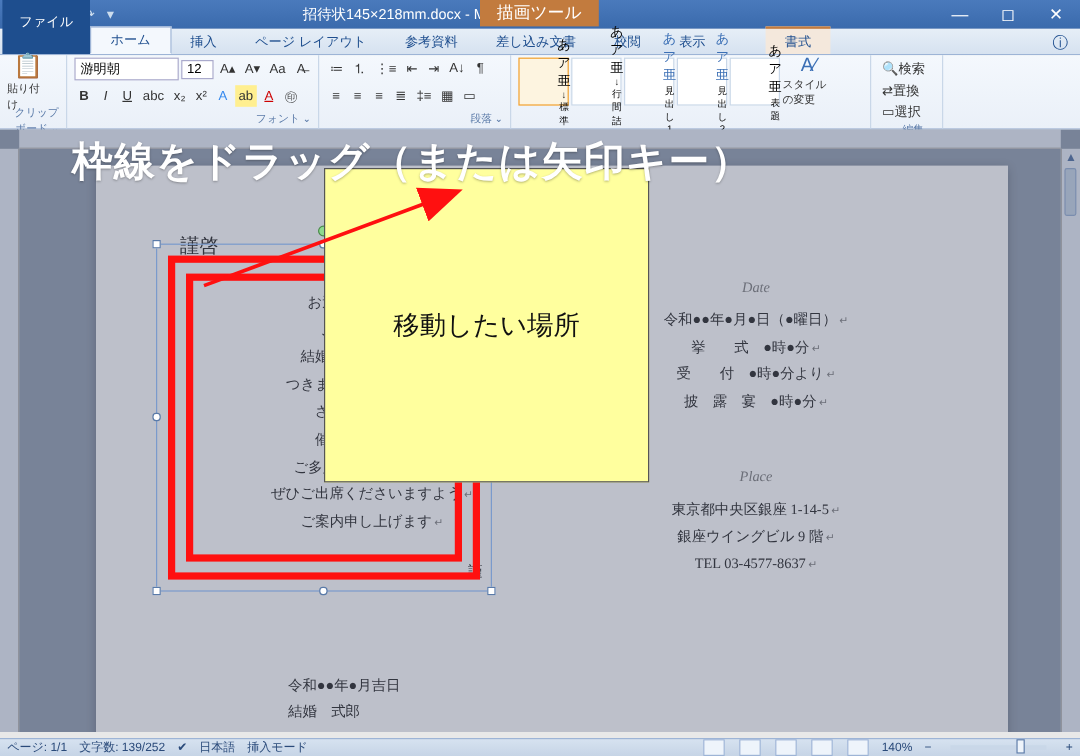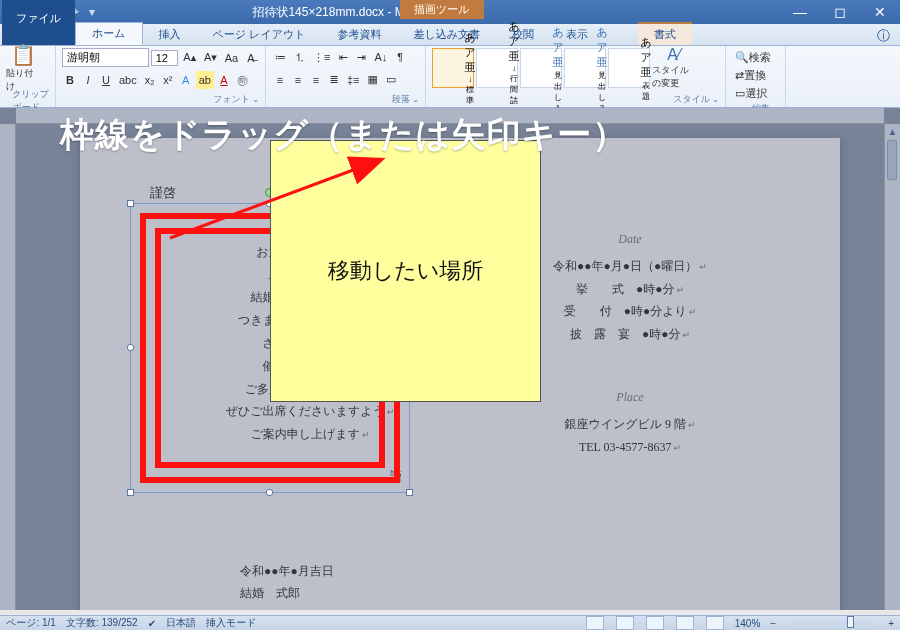--- a/index.html
+++ b/index.html
@@ -4,21 +4,21 @@
 <style>
   * { box-sizing: border-box; margin: 0; padding: 0; }
   body { font-family: "MS PGothic", "Meiryo", sans-serif; font-size: 11px; background: #e8e8e8; width: 900px; height: 630px; overflow: hidden; position: relative; }
   
   
   .titlebar { height: 24px; background: linear-gradient(#4a7abc, #3a6aac); display: flex; align-items: center; color: #fff; font-size: 12px; padding-left: 4px; }
   .titlebar .icon-box { width: 18px; height: 18px; background: #2b579a; color:#fff; display:flex; align-items:center; justify-content:center; font-weight:bold; font-size:10px; border-radius:2px; margin-right:4px;}
   .titlebar .qat { display:flex; gap:2px; margin-left:4px; }
   .titlebar .qat span { width:16px; height:16px; display:flex; align-items:center; justify-content:center; color:#cde; font-size:12px;}
   .titlebar .title-text { margin: 0 auto; color:#fff; }
-  .titlebar .context-tab { position:absolute; left:400px; top:0; background:#c27b3e; color:#fff; padding:2px 14px; font-size:11px; }
+  .titlebar .context-tab { position:absolute; left:400px; top:0; background:#c27b3e; color:#fff; padding:2px 14px; font-size:14px; }
   .titlebar .winctrl { margin-left:auto; display:flex; }
   .titlebar .winctrl span { width:40px; height:24px; display:flex; align-items:center; justify-content:center; color:#fff; font-size:14px;}
   
   
   .tabs { height: 22px; background: linear-gradient(#e6eef7,#d6e2f0); display:flex; align-items:flex-end; border-bottom:1px solid #9db4d6; }
   .tabs .file-tab { background:#1e4e8e; color:#fff; padding:19px 14px; font-size:11px; margin-left:2px;}
   .tabs .tab { padding:3px 16px; font-size:11px; color:#1e4e8e; cursor:pointer;margin-top:10px;}
   .tabs .tab.active { background:#f4f8fd; border:1px solid #9db4d6; border-bottom:1px solid #f4f8fd; }
   .tabs .context { margin-left:34px; background:#f4e8dc; border-top:2px solid #c27b3e; }
   .tabs .help-icn { margin-left:auto; margin-right:10px; color:#1e4e8e; font-size:13px;}
@@ -193,21 +193,20 @@
         <div class="styleitem">
             <span class="sample">あア亜</span>
             <span>表題</span>
           </div>
       </div>
       <div class="bigbtn" style="width:44px">
         <span class="ic" style="font-size:16px;color:#3b6fb5">A⁄</span>
         <span>スタイルの変更</span>
       </div>
     </div>
-    <div class="glabel">スタイル</div>
   </div>
   <div class="rgroup" style="width:60px">
     <div class="row">
         <span class="btn">
           <span>🔍</span>
           <span>検索</span>
         </span>
       </div>
     <div class="row">
         <span class="btn">
@@ -228,21 +227,21 @@
 <div class="docarea">
   <div class="ruler-h"></div>
   <div class="ruler-v"></div>
   <div class="scroll-v">
     <div class="arrow">▲</div>
     <div class="thumb"></div>
     <div style="flex:1"></div>
   </div>
 
   <div class="page">
-    <div style="position:absolute; left:70px; top:46px; font-size:13px">謹啓</div>
+    <div style="position:absolute; left:70px; top:57px; font-size:16px">謹啓</div>
 
     <div class="col-left">
       <p>皆様にはお健</p>
       <p>お過ごしのことと</p>
       <p>このたび 私た</p>
       <p>結婚式を挙げること</p>
       <p>つきましては末永くご厚</p>
       <p>ささやかですが</p>
       <p>催したいと存じ</p>
       <p>ご多用中誠に恐縮では</p>
@@ -251,20 +250,21 @@
     </div>
     <div style="position:absolute; left:310px; top:330px; font-size:12px">謹</div>
 
     <div class="col-right">
       <div class="heading">Date</div>
       <p>令和●●年●月●日（●曜日）</p>
       <p><span>挙　　式</span>　<span>●時●分</span></p>
       <p><span>受　　付</span>　<span>●時●分より</span></p>
       <p><span>披　露　宴</span>　<span>●時●分</span></p>
       <div class="heading" style="margin-top:40px">Place</div>
+      <p>東京都中央区銀座 1-14-5</p>
       <p>銀座ウイングビル 9 階</p>
       <p>TEL  03-4577-8637</p>
     </div>
 
     <div class="footer-left">
       <div>令和●●年●月吉日</div>
       <div>結婚　式郎</div>
       <div>結婚　式子</div>
     </div>
 

